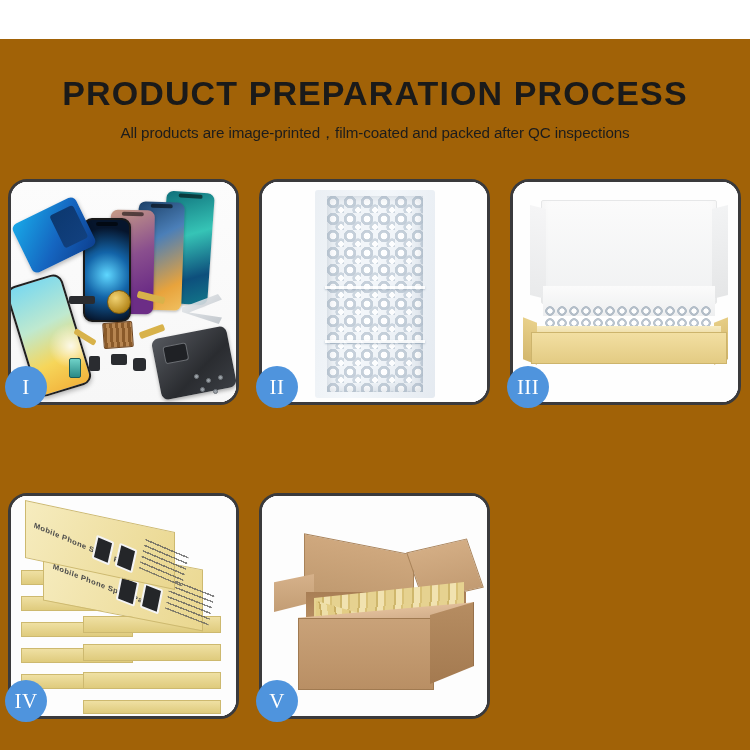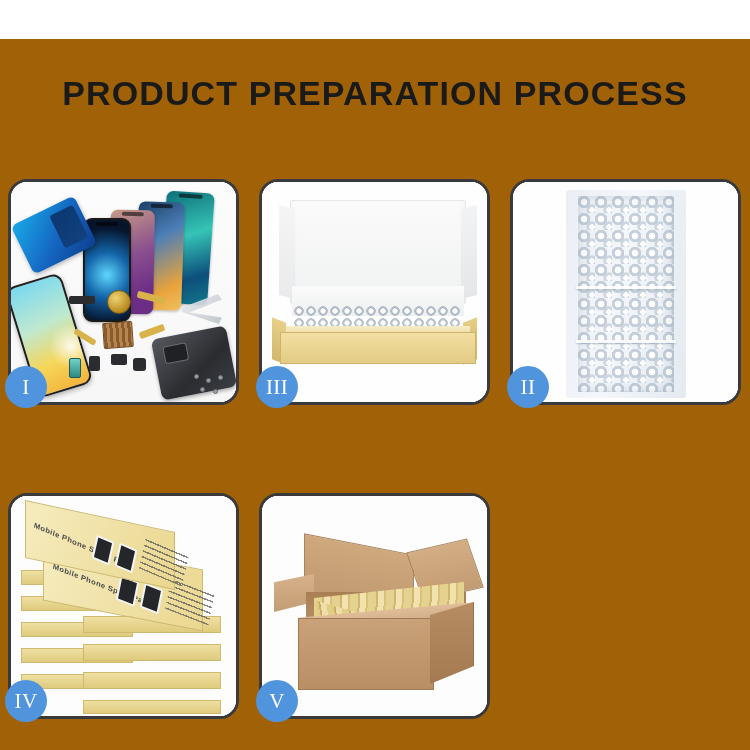--- a/index.html
+++ b/index.html
@@ -361,20 +361,21 @@
     clip-path: polygon(10% 0, 100% 22%, 86% 100%, 0 70%);
   }
 </style>
 </head>
 <body>
 
 <div id="page">
 
   <div class="header">
     <div class="main-title">PRODUCT PREPARATION PROCESS</div>
+    <div class="sub-title">All products are image-printed，film-coated and packed after QC inspections</div>
   </div>
 
   <div class="grid">
 
     <div class="panel">
       <div class="panel-inner">
         <div class="scene-parts">
           <div class="ph ph-a">
               <i></i>
             </div>
@@ -408,44 +409,44 @@
               <span style="left:6px;top:13px"></span>
             <span style="left:19px;top:15px"></span>
           </div>
         </div>
       </div>
       <div class="badge">I</div>
     </div>
 
     <div class="panel">
       <div class="panel-inner">
+        <div class="scene-bubble">
+          <div class="bubble-pouch">
+            <div class="bubble-core"></div>
+            <div class="bubble-seam bs1"></div>
+            <div class="bubble-seam bs2"></div>
+          </div>
+        </div>
+      </div>
+      <div class="badge">II</div>
+    </div>
+
+    <div class="panel">
+      <div class="panel-inner">
         <div class="scene-flatbox">
           <div class="fb-lid"></div>
           <div class="fb-foam"></div>
           <div class="fb-contents"></div>
           <div class="fb-tray-left"></div>
           <div class="fb-tray-right"></div>
           <div class="fb-tray-top"></div>
           <div class="fb-tray-front"></div>
         </div>
       </div>
       <div class="badge">III</div>
-    </div>
-
-    <div class="panel">
-      <div class="panel-inner">
-        <div class="scene-bubble">
-          <div class="bubble-pouch">
-            <div class="bubble-core"></div>
-            <div class="bubble-seam bs1"></div>
-            <div class="bubble-seam bs2"></div>
-          </div>
-        </div>
-      </div>
-      <div class="badge">II</div>
     </div>
 
     <div class="panel">
       <div class="panel-inner">
         <div class="scene-stack">
 
           <div class="rbox face" style="left:10px; top:74px; width:112px; height:15px;"></div>
           <div class="rbox face" style="left:10px; top:100px; width:112px; height:15px;"></div>
           <div class="rbox face" style="left:10px; top:126px; width:112px; height:15px;"></div>
           <div class="rbox face" style="left:10px; top:152px; width:112px; height:15px;"></div>

